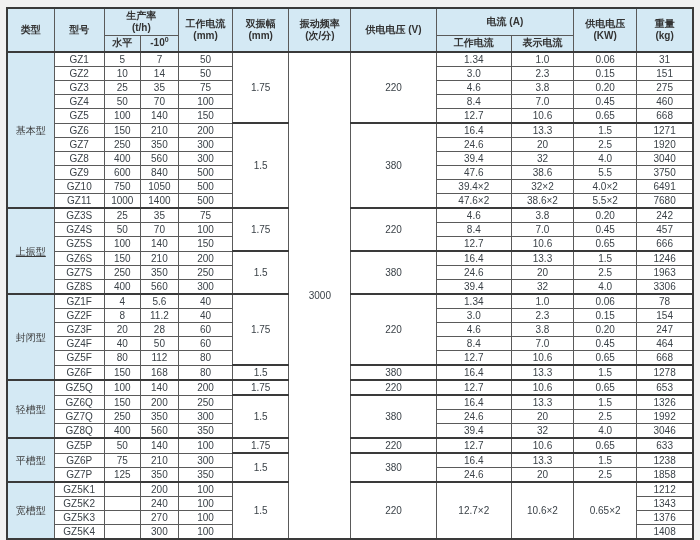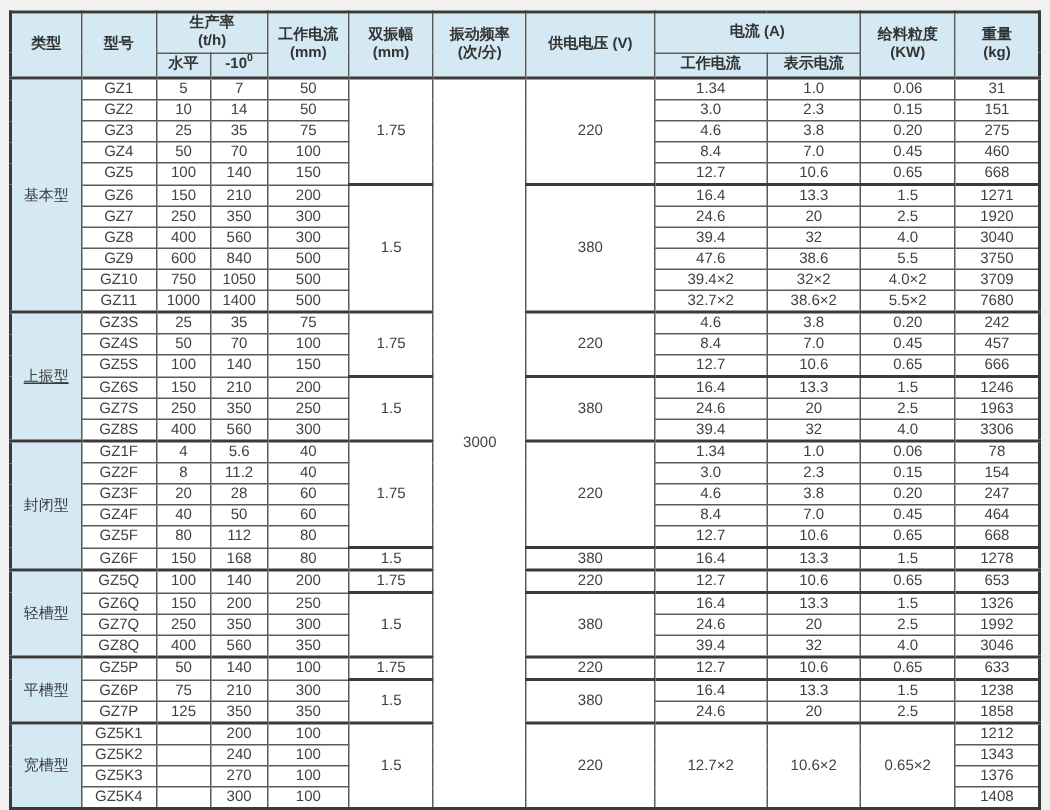--- a/index.html
+++ b/index.html
@@ -94,21 +94,21 @@
           <div>双振幅</div>
           <div>(mm)</div>
         </th>
         <th rowspan="2">
           <div>振动频率</div>
           <div>(次/分)</div>
         </th>
         <th rowspan="2">供电电压 (V)</th>
         <th colspan="2">电流 (A)</th>
         <th rowspan="2">
-          <div>给料粒度</div>
+          <div>供电电压</div>
           <div>(KW)</div>
         </th>
         <th rowspan="2">
           <div>重量</div>
           <div>(kg)</div>
         </th>
       </tr>
       <tr class="h2">
         <th>水平</th>
         <th><span>-10</span><sup>0</sup></th>
@@ -214,28 +214,28 @@
           <td>3750</td>
         </tr>
         <tr>
           <td>GZ10</td>
           <td>750</td>
           <td>1050</td>
           <td>500</td>
           <td>39.4×2</td>
           <td>32×2</td>
           <td>4.0×2</td>
-          <td>3709</td>
+          <td>6491</td>
         </tr>
         <tr>
           <td>GZ11</td>
           <td>1000</td>
           <td>1400</td>
           <td>500</td>
-          <td>32.7×2</td>
+          <td>47.6×2</td>
           <td>38.6×2</td>
           <td>5.5×2</td>
           <td>7680</td>
         </tr>
         <tr>
           <td class="type-cell thick-top u" rowspan="6">上振型</td>
           <td class="thick-top">GZ3S</td>
           <td class="thick-top">25</td>
           <td class="thick-top">35</td>
           <td class="thick-top">75</td>

